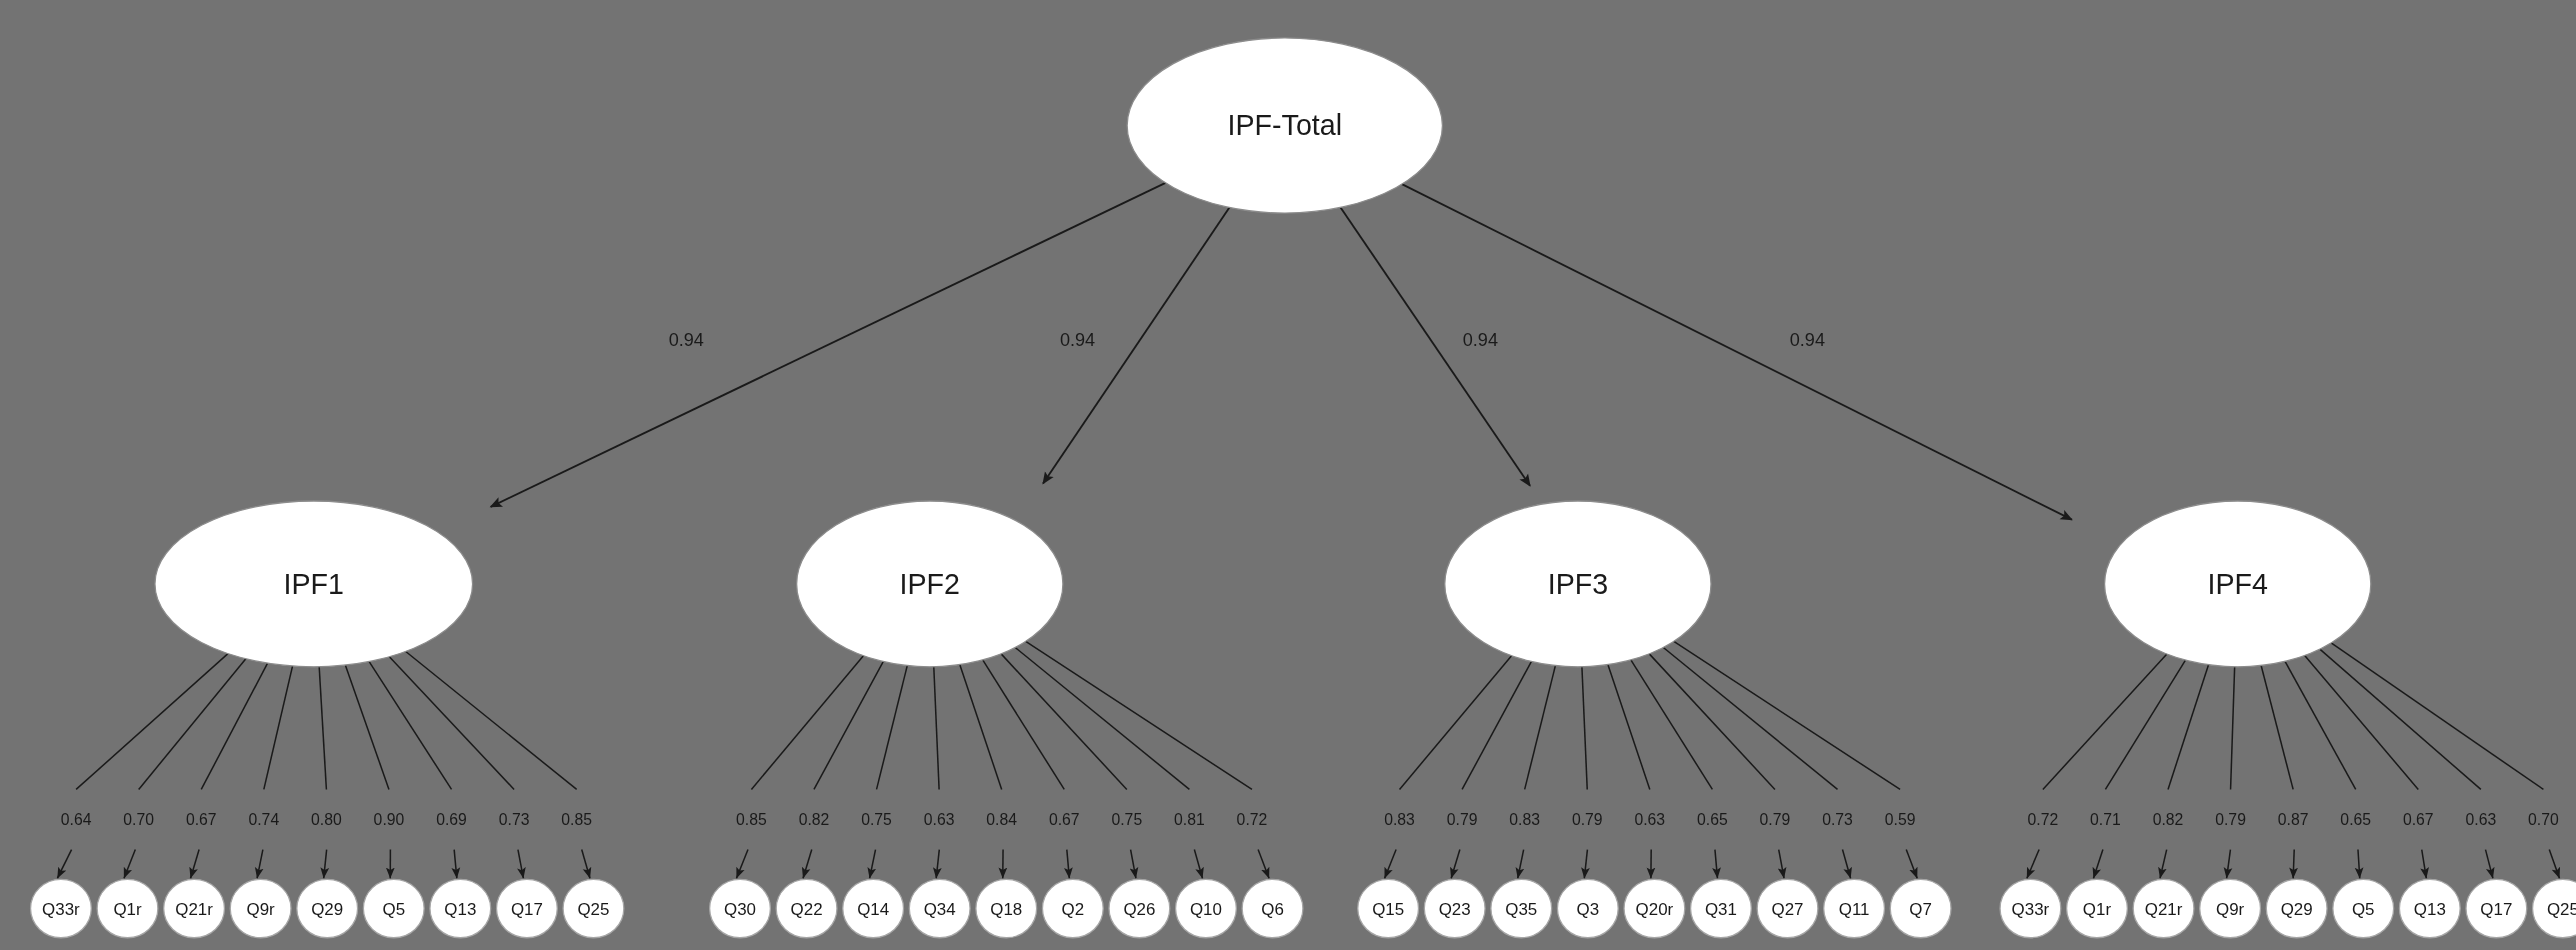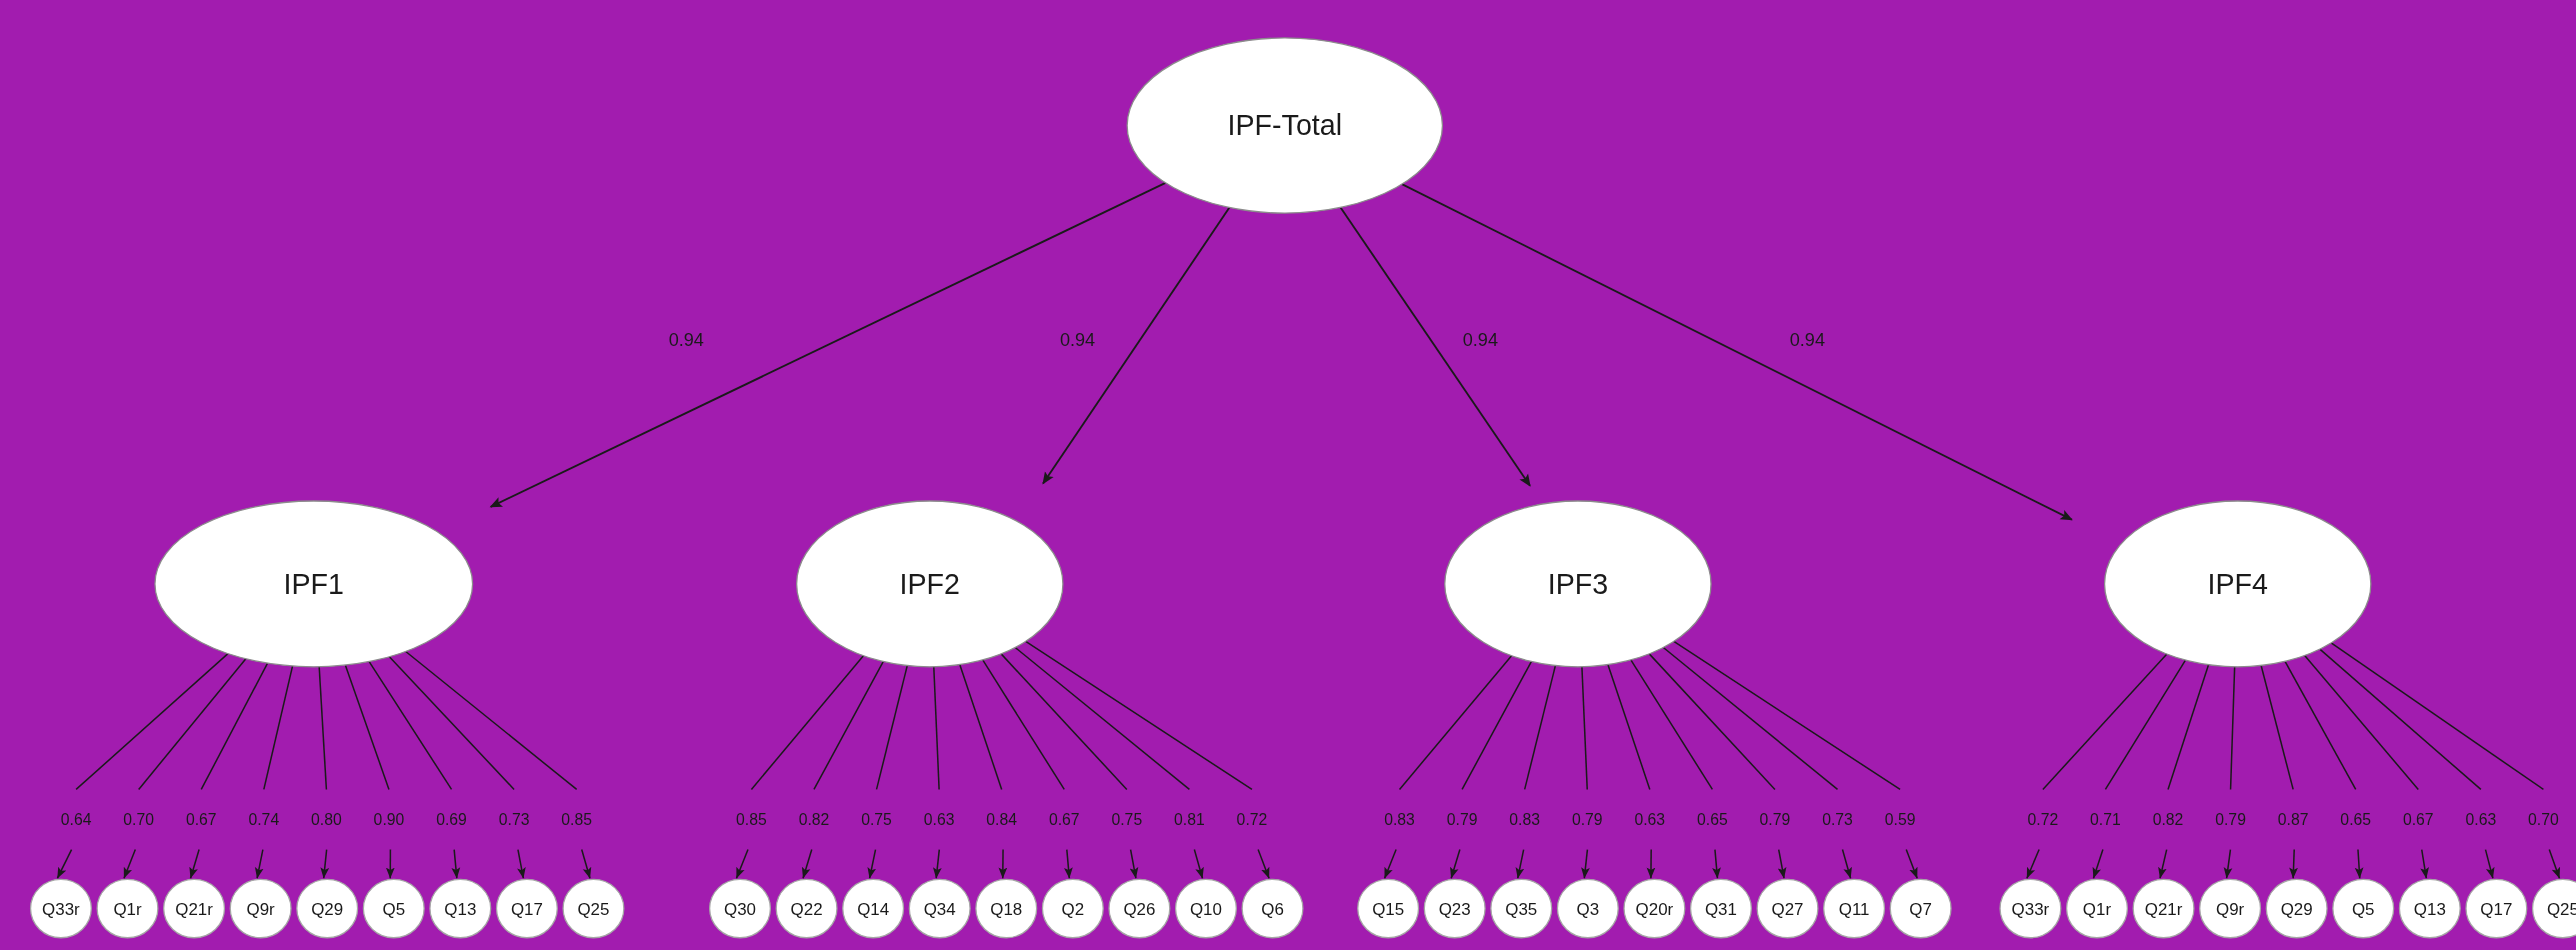--- a/index.html
+++ b/index.html
@@ -8,21 +8,21 @@
     background: #ffffff;
   }
   body {
     font-family: "Liberation Sans", sans-serif;
     color: #000000;
   }
   #canvas {
     position: relative;
     width: 2576px;
     height: 950px;
-    background: #a21caf;
+    background: #737373;
     overflow: hidden;
   }
   #sem-svg {
     position: absolute;
     left: 0;
     top: 0;
     width: 2576px;
     height: 950px;
   }
   .node-ellipse {

